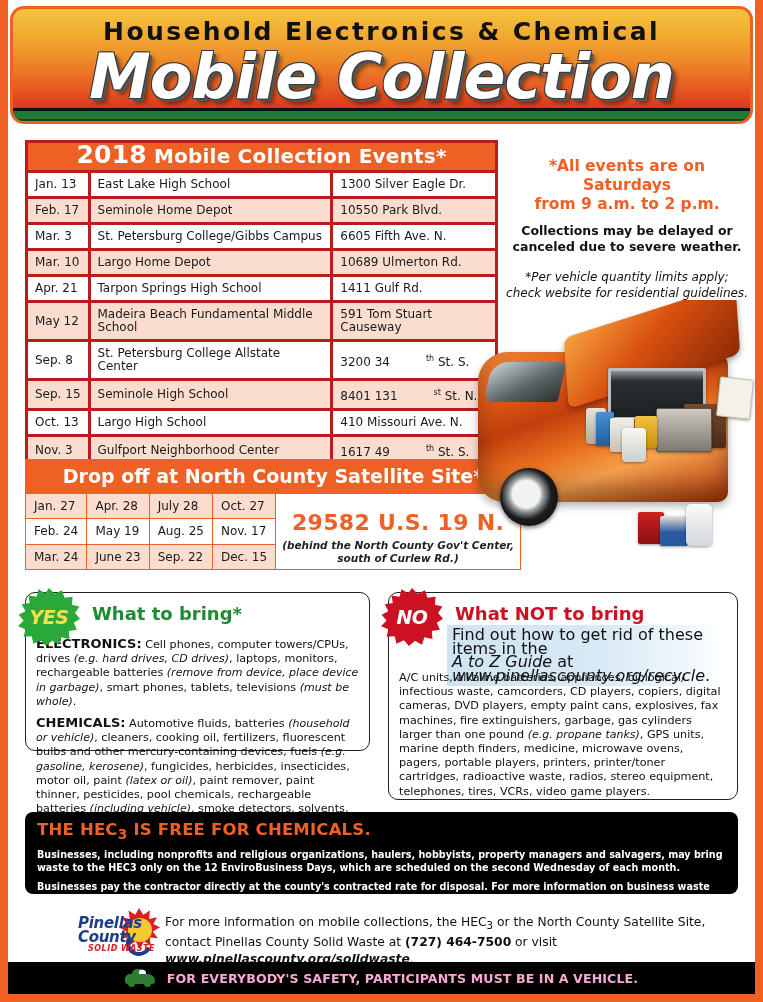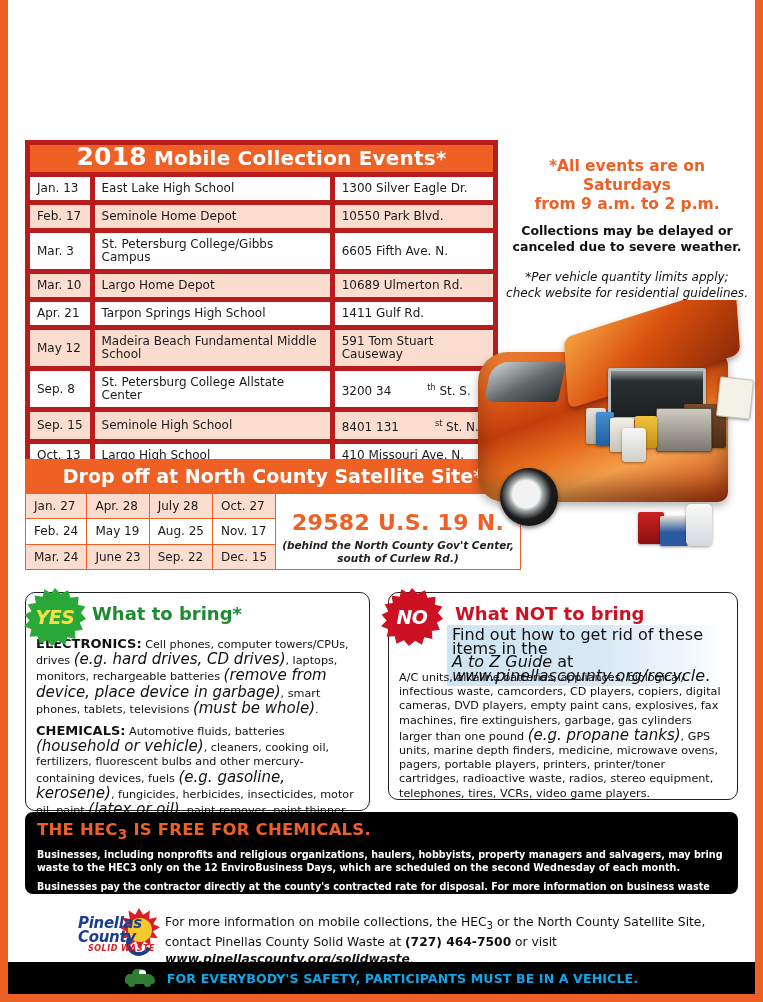--- a/index.html
+++ b/index.html
@@ -80,21 +80,21 @@
     background: #ef6024;
     color: #ffffff;
     text-align: center;
     font-size: 20px;
     font-weight: bold;
     padding: 5px 0 7px 0;
     letter-spacing: .2px;
   }
   .events-table .tbl-head .yr { font-size: 25px; }
   .events-table td {
-    border: 5px solid #b91c1c;
+    border: 3px solid #b91c1c;
     padding: 5px 7px;
     vertical-align: middle;
     line-height: 13px;
   }
   .events-table tr.alt td { background: #fbddd0; }
   .events-table td.c-date { width: 62px; white-space: nowrap; }
   .events-table td.c-site { width: 245px; }
   .events-table td.c-addr { width: 166px; margin-left: 48px; }
   sup { font-size: 8px; vertical-align: super; padding-left: 36px; }
 
@@ -222,34 +222,34 @@
   .ground-can2 { left: 190px; top: 216px; width: 28px; height: 30px; background: linear-gradient(#e8e3d8,#2a59a0 55%); }
   .ground-jug { left: 216px; top: 204px; width: 26px; height: 42px; background: linear-gradient(#fafaf8,#d3d8dd); border-radius: 5px; }
 
   
   .panel {
     position: absolute;
     border: 1.5px solid #222;
     border-radius: 10px;
     background: #fff;
   }
-  .panel-yes { left: 25px; top: 592px; width: 345px; height: 219px; }
+  .panel-yes { left: 25px; top: 592px; width: 345px; height: 159px; }
   .panel-no  { left: 388px; top: 592px; width: 350px; height: 208px; }
 
   .badge {
     position: absolute;
     width: 62px; height: 58px;
     display: flex; align-items: center; justify-content: center;
     font-weight: bold;
     font-style: italic;
     font-size: 19px;
     letter-spacing: -.5px;
   }
   .badge-yes {
-    left: 24px; top: 588px;
+    left: 18px; top: 588px;
     color: #f4e04a;
     background: #2aa93a;
     clip-path: polygon(50% 0%,59% 10%,71% 4%,75% 17%,88% 15%,87% 29%,99% 32%,92% 43%,100% 53%,90% 60%,95% 72%,82% 74%,83% 88%,70% 85%,66% 98%,55% 91%,45% 100%,37% 90%,25% 96%,22% 83%,9% 84%,12% 71%,0% 66%,9% 56%,1% 46%,12% 40%,6% 28%,19% 26%,17% 13%,30% 15%,33% 2%,44% 9%);
     z-index: 5;
   }
   .badge-no {
     left: 381px; top: 588px;
     color: #ffffff;
     background: #cc1122;
     clip-path: polygon(50% 0%,59% 10%,71% 4%,75% 17%,88% 15%,87% 29%,99% 32%,92% 43%,100% 53%,90% 60%,95% 72%,82% 74%,83% 88%,70% 85%,66% 98%,55% 91%,45% 100%,37% 90%,25% 96%,22% 83%,9% 84%,12% 71%,0% 66%,9% 56%,1% 46%,12% 40%,6% 28%,19% 26%,17% 13%,30% 15%,33% 2%,44% 9%);
@@ -275,21 +275,21 @@
   .panel-body {
     position: absolute; left: 10px; right: 9px;
     font-size: 11.2px;
     line-height: 14.2px;
     color: #111;
     text-align: left;
   }
   .panel-yes .panel-body { top: 44px; }
   .panel-no  .panel-body { top: 78px; }
   .panel-body .cap { font-size: 13px; font-weight: bold; }
-  .panel-body i { font-style: italic; font-size: 15px; }
+  .panel-body i { font-style: italic; font-size: 11px; }
   .para2 { margin-top: 7px; }
 
   
   .free-banner {
     position: absolute; left: 25px; top: 812px;
     width: 713px; height: 82px;
     background: #000000;
     border-radius: 8px;
     padding: 8px 12px;
   }
@@ -387,35 +387,40 @@
     width: 7px; height: 5px;
     background: #ffffff; border-radius: 2px 3px 0 0;
   }
   .safety-car .w1, .safety-car .w2 {
     position: absolute; bottom: 0; width: 7px; height: 7px;
     border-radius: 50%; background: #2f7d32;
   }
   .safety-car .w1 { left: 3px; }
   .safety-car .w2 { left: 19px; }
   .safety-text {
-    color: #0ea5e9;
+    color: #f9a8d4;
     font-size: 12.6px;
     font-weight: bold;
     letter-spacing: .1px;
   }
 </style>
 </head>
 <body>
 
 <div id="page">
 
   <div class="frame-left"></div>
   <div class="frame-right"></div>
   <div class="frame-bottom"></div>
 
+  <div class="header">
+    <div class="header-title">Household Electronics &amp; Chemical</div>
+    <div class="header-main">Mobile Collection</div>
+    <div class="header-greenbar"></div>
+  </div>
 
   <table class="events-table">
     <tbody id="events-tbody">
       <tr>
           <td class="tbl-head" colspan="3">
         <span class="yr">2018</span><span> Mobile Collection Events*</span>
       </td>
         </tr>
     <tr>
           <td class="c-date">Jan. 13</td>

